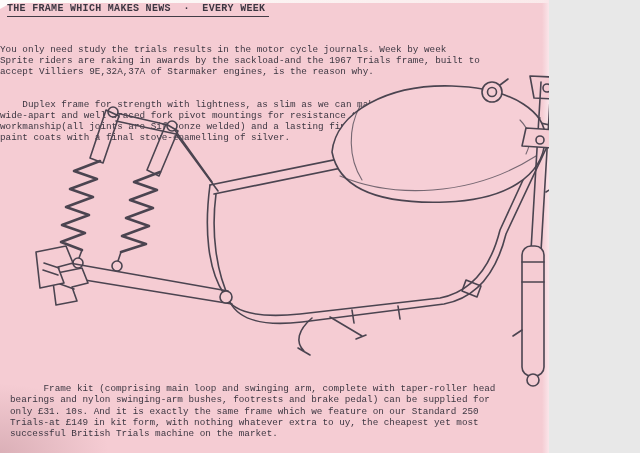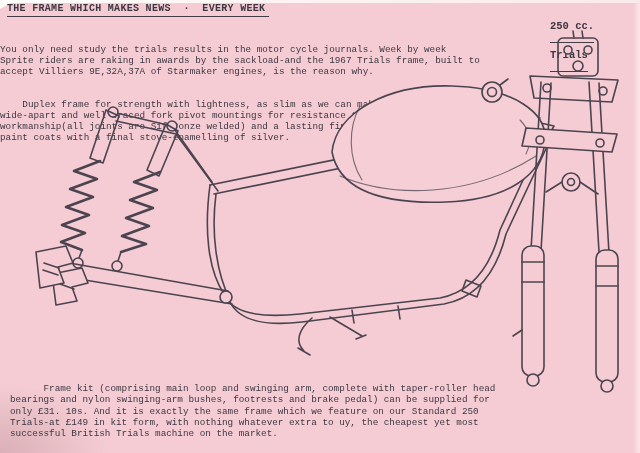--- a/index.html
+++ b/index.html
@@ -1,17 +1,17 @@
 <!DOCTYPE html>
 <html><head>
 <meta charset="utf-8">
 <style>
   html,body { margin:0; padding:0; background:#e8e8e8; }
   .page {
-    position:relative; width:640px; height:453px; overflow:hidden;
+    position:relative; width:549px; height:453px; overflow:hidden;
     background:#f5ccd3;
     font-family:"Liberation Mono","DejaVu Sans Mono",monospace;
     color:#3d3742;
   }
   .edge-top { position:absolute; top:0; left:0; width:100%; height:3px;
     background:linear-gradient(to right,#fdfcfa 0 18px, rgba(253,250,248,.65)); }
   .corner-tl { position:absolute; top:0; left:0; width:0; height:0;
     border-left:16px solid #fdfcfa; border-bottom:9px solid transparent; }
   .edge-right { position:absolute; top:0; right:0; width:7px; height:100%;
     background:linear-gradient(to left,#fae6ea,transparent); }

